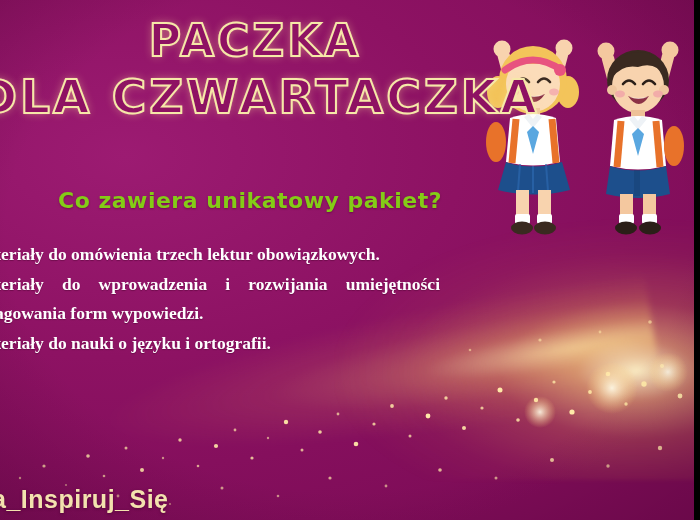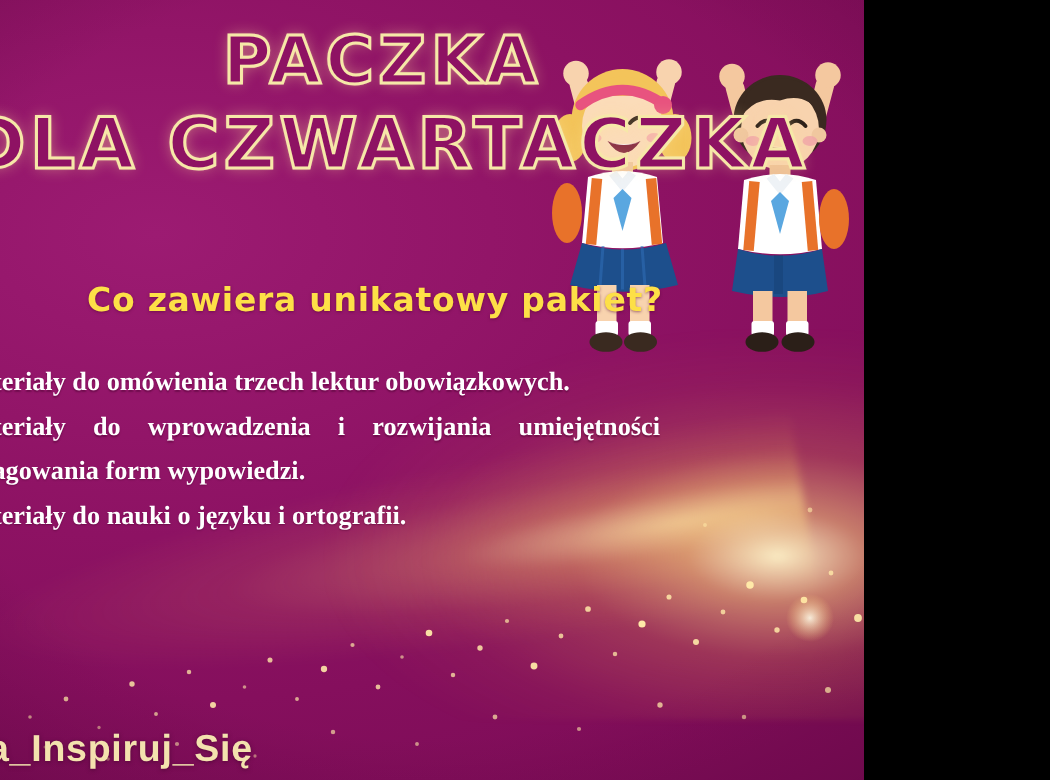--- a/index.html
+++ b/index.html
@@ -2,21 +2,21 @@
 <html><head>
 <meta charset="utf-8">
 <style>
   html, body {
     margin: 0;
     padding: 0;
     background: #000;
   }
   #stage {
     position: relative;
-    width: 576px;
+    width: 694px;
     height: 520px;
     overflow: hidden;
     background: #8e1263;
     font-family: "Liberation Sans", sans-serif;
   }
   
   .bg-grad {
     position: absolute;
     inset: 0;
     background:
@@ -52,21 +52,21 @@
 
   .subtitle {
     position: absolute;
     left: 0;
     top: 188px;
     width: 500px;
     text-align: center;
     font-family: "DejaVu Sans", sans-serif;
     font-weight: bold;
     font-size: 22px;
-    color: #fde047;
+    color: #84cc16;
     letter-spacing: 0.5px;
     text-shadow: 0 1px 2px rgba(80,0,50,0.5);
   }
 
   
   .body-text {
     position: absolute;
     left: -30px;
     top: 240px;
     width: 470px;

